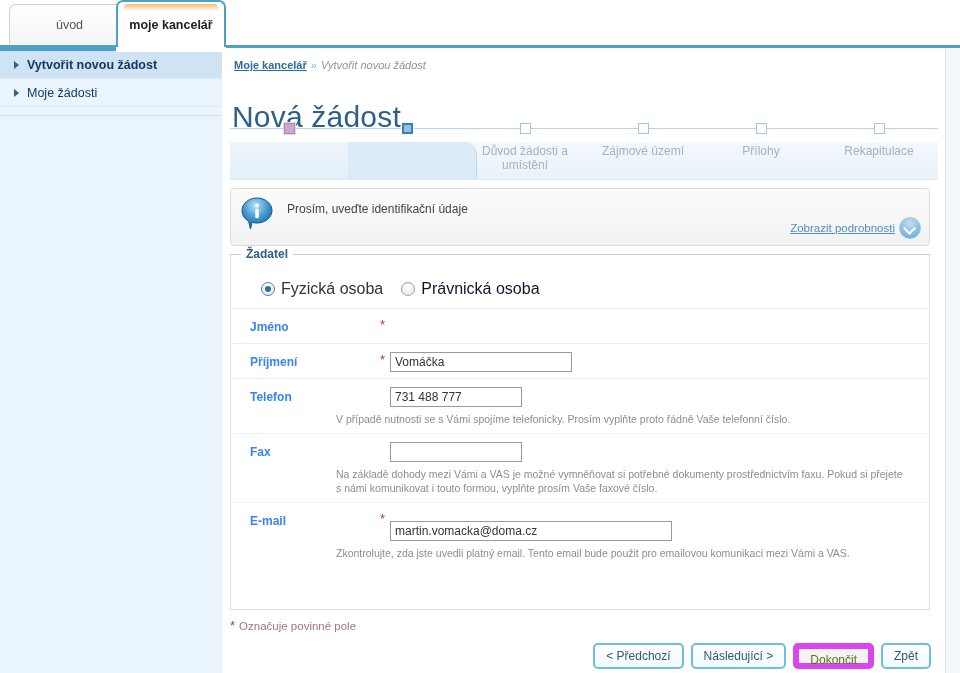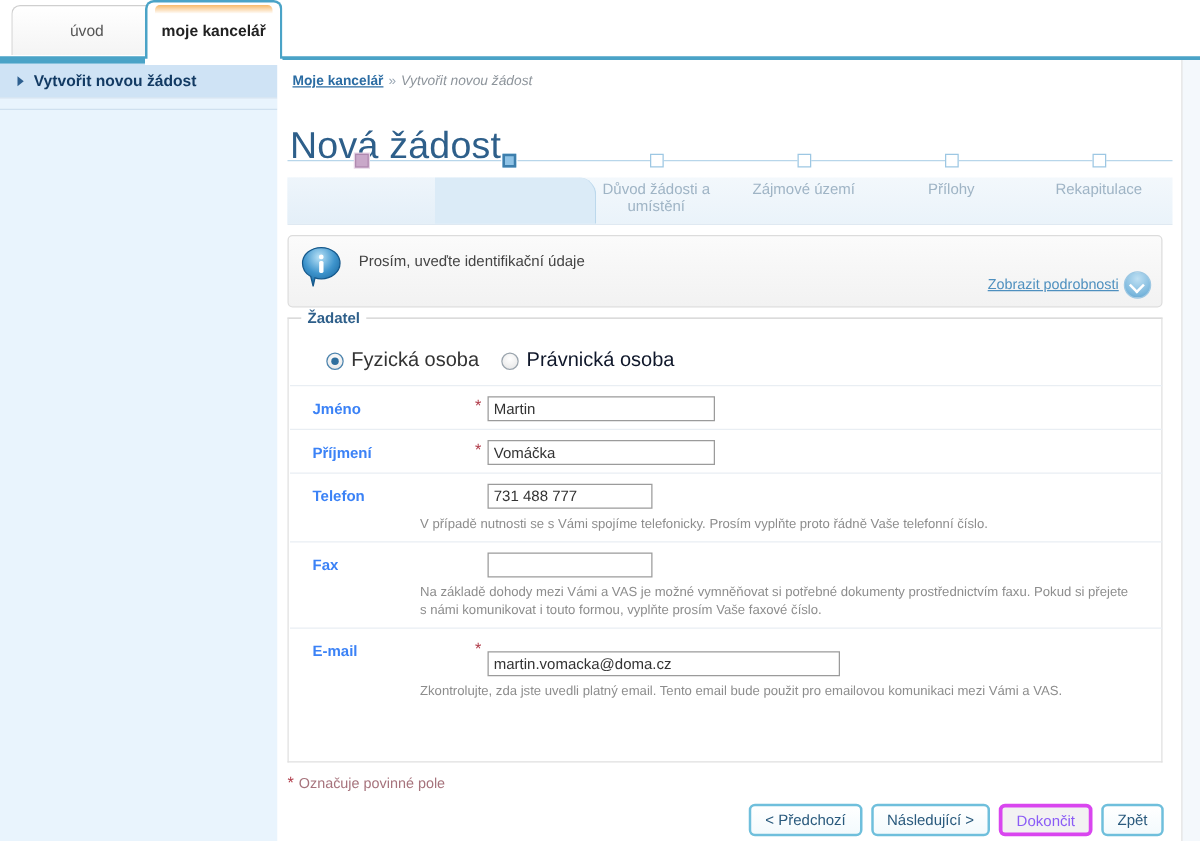--- a/index.html
+++ b/index.html
@@ -221,21 +221,21 @@
 
   
   .btnbar { position: absolute; right: 14px; top: 595px; display: flex; gap: 7px; }
   .btn {
     font-family: "Liberation Sans", sans-serif; font-size: 12px;
     padding: 5px 11px; border-radius: 5px; cursor: pointer;
     border: 2px solid #6fbfdc; background: linear-gradient(#ffffff,#f3fafd);
     color: #2a5a7d; box-sizing: border-box; height: 26px; line-height: 13px;
   }
   .btn.disabled {
-    border: 3px solid #d946ef; background: #f2f2f2; color: #8b5cf6; cursor: default;
+    border: 6px solid #d946ef; background: #f2f2f2; color: #4d7c0f; cursor: default;
   }
 </style>
 </head>
 <body>
 
 <div id="app">
 
   <div class="tabbar">
     <div class="tab inactive">
       <span>úvod</span>
@@ -245,20 +245,24 @@
     </div>
     <div class="rule"></div>
   </div>
 
   <div class="sidebar">
     <div class="topline"></div>
     <div class="menu">
       <div class="nav-item selected">
         <span class="caret"></span>
         <span>Vytvořit novou žádost</span>
+      </div>
+      <div class="nav-item">
+        <span class="caret"></span>
+        <span>Moje žádosti</span>
       </div>
     </div>
     <div class="filler"></div>
   </div>
 
   <div class="content">
     <div class="sheet">
 
       <div class="crumb">
         <a href="#">Moje kancelář</a><span class="sep">»</span><span class="cur">Vytvořit novou žádost</span>
@@ -334,23 +338,20 @@
             <span class="dot"></span>
             <span class="label">Právnická osoba</span>
           </span>
         </div>
 
         <div class="rows">
 
           <div class="frow row-h1">
             <span class="lbl">Jméno</span>
             <span class="star">*</span>
-            <div class="inputwrap">
-              <input class="finput" style="width: 182px;" type="text" value="Martin">
-            </div>
           </div>
 
           <div class="frow row-h2">
             <span class="lbl">Příjmení</span>
             <span class="star">*</span>
             <div class="inputwrap">
               <input class="finput" style="width: 182px;" type="text" value="Vomáčka">
             </div>
           </div>
 

